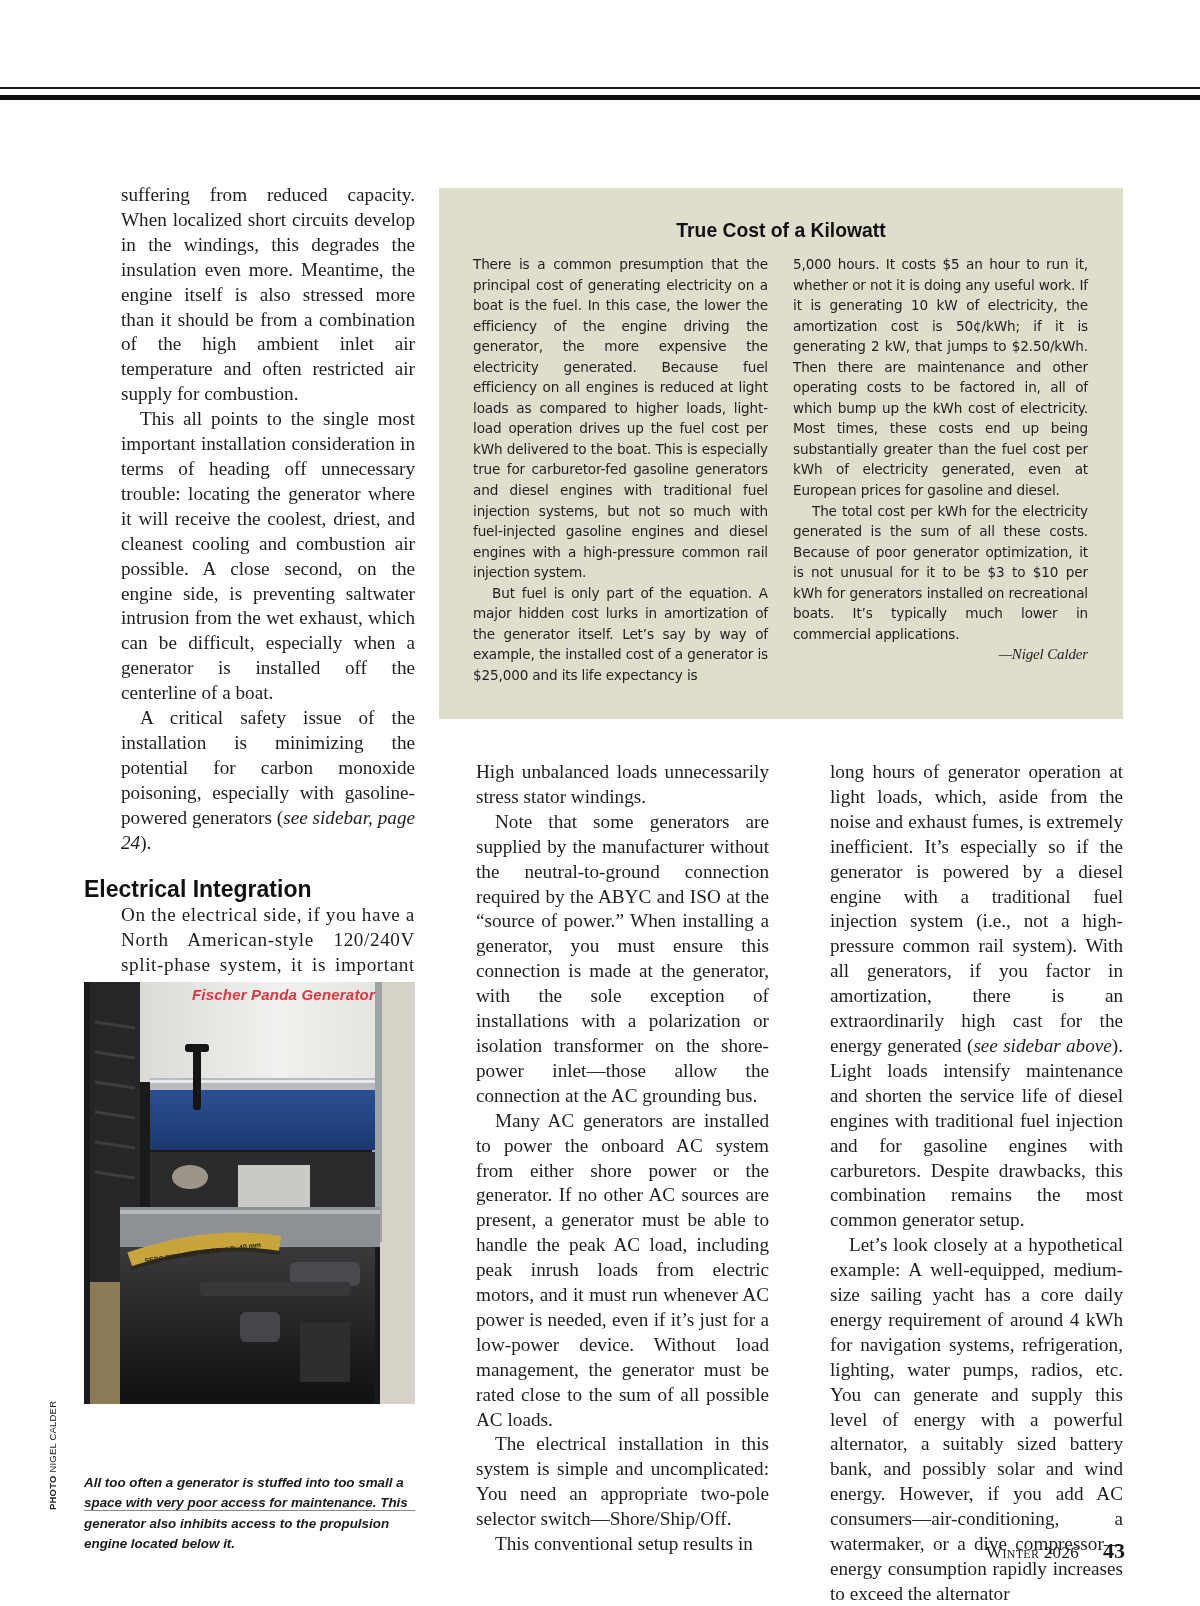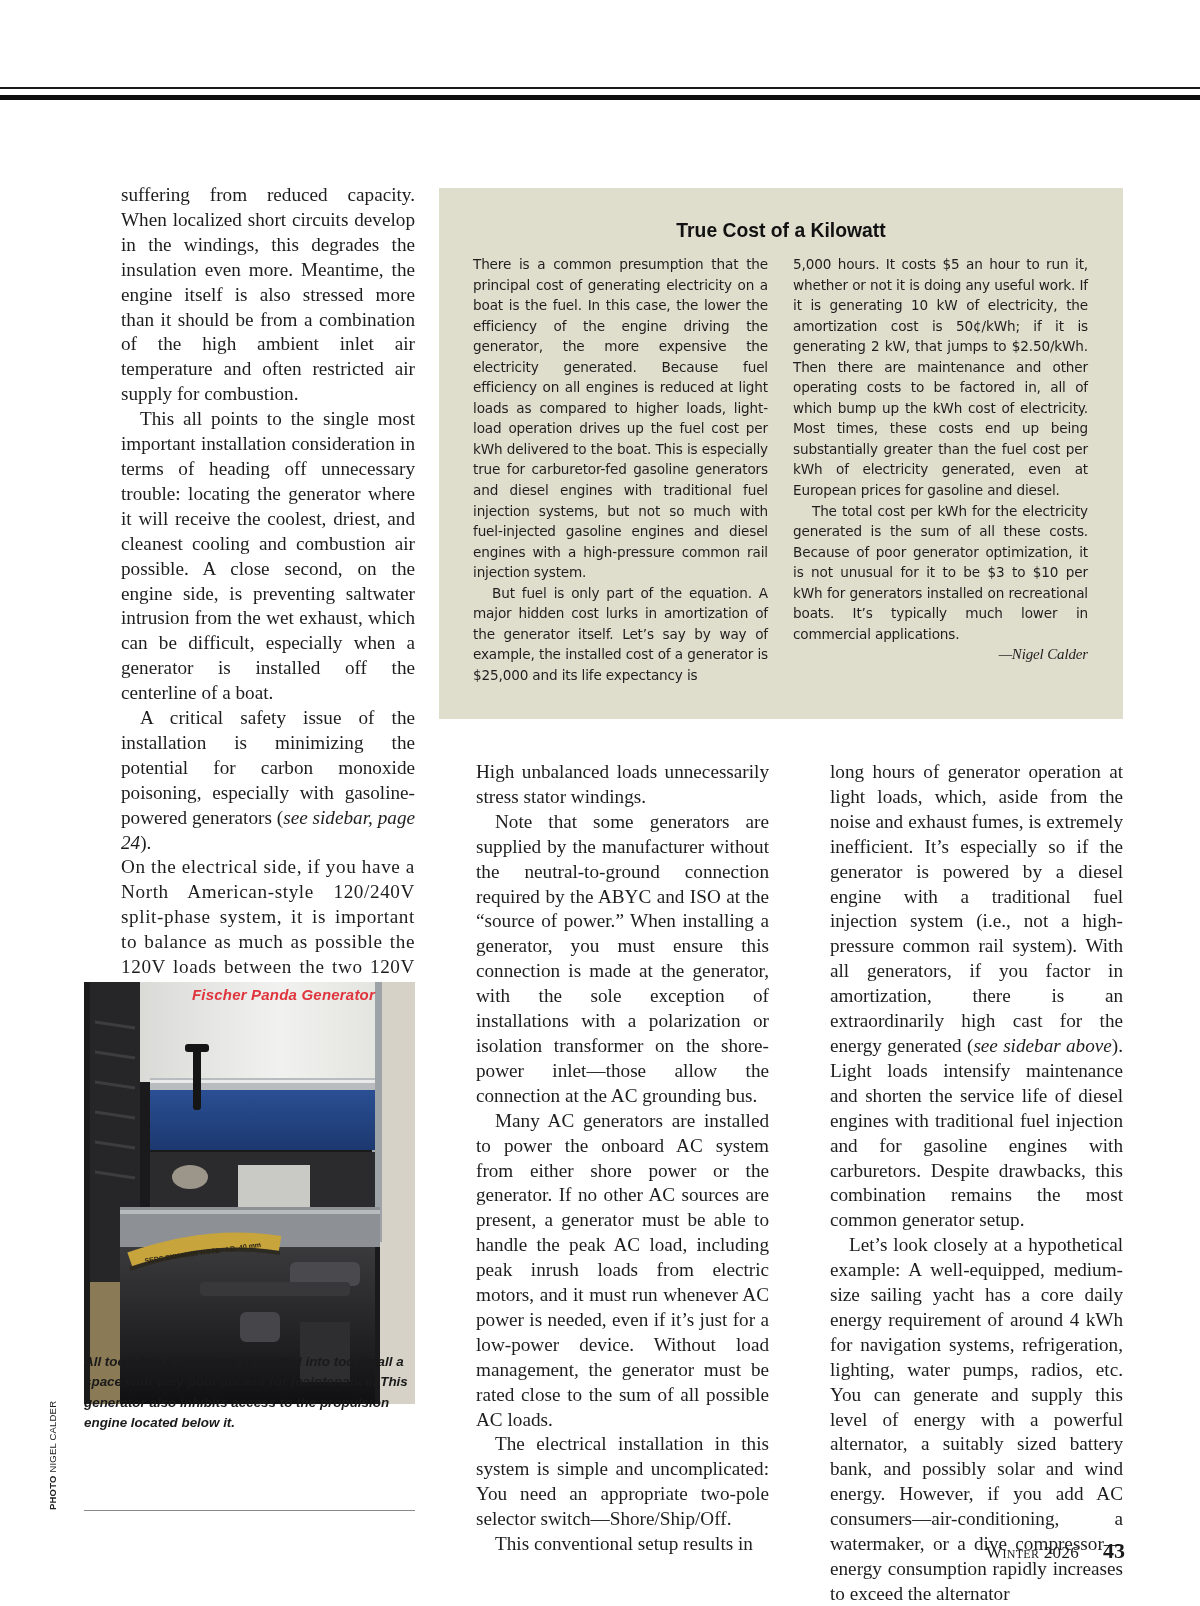--- a/index.html
+++ b/index.html
@@ -22,39 +22,40 @@
 
   .sidebar { position: absolute; left: 439px; top: 188px; width: 684px; height: 531px; background: #dfdecd; padding-left: 24px; }
   .sidebar-title { position: absolute; left: 0; width: 100%; top: 30px; text-align: center; font-family: "Liberation Sans", "DejaVu Sans", sans-serif; font-weight: bold; font-size: 21px; line-height: 24px; color: #111; transform: scaleX(0.92); }
   .sb-col { position: absolute; top: 66px; width: 295px; font-family: "DejaVu Sans", "Liberation Sans", sans-serif; font-size: 13.6px; line-height: 20.55px; color: #1e1e1e; text-align: justify; letter-spacing: -0.15px; }
   .sb-col.left { left: 34px; }
   .sb-col.right { left: 354px; }
   .sb-col p.ind { text-indent: 19px; }
   .sb-sign { text-align: right; font-family: "Liberation Serif", "DejaVu Serif", serif; font-style: italic; font-size: 15px; }
 
   .photo { position: absolute; left: 84px; top: 982px; width: 331px; height: 422px; overflow: hidden; background: #1b1b1b; padding-left: 6px; }
-  .photo-caption { position: absolute; left: 84px; top: 1352px; width: 331px; font-family: "Liberation Sans", "DejaVu Sans", sans-serif; font-style: italic; font-weight: bold; font-size: 13.4px; line-height: 20.4px; color: #1a1a1a; }
+  .photo-caption { position: absolute; left: 84px; top: 1473px; width: 331px; font-family: "Liberation Sans", "DejaVu Sans", sans-serif; font-style: italic; font-weight: bold; font-size: 13.4px; line-height: 20.4px; color: #1a1a1a; }
   .caption-rule { position: absolute; left: 84px; top: 1510px; width: 331px; height: 1px; background: #8a8a8a; }
   .photo-credit { position: absolute; left: 47px; top: 1510px; transform-origin: left top; transform: rotate(-90deg); font-family: "Liberation Sans", "DejaVu Sans", sans-serif; font-size: 9.5px; color: #222; white-space: nowrap; letter-spacing: 0.2px; }
   .photo-credit b { font-weight: bold; }
 
   .folio { position: absolute; right: 75px; top: 1538px; font-family: "Liberation Serif", "DejaVu Serif", serif; color: #1a1a1a; display: flex; align-items: baseline; gap: 24px; }
   .folio-season { font-size: 17px; font-variant: small-caps; letter-spacing: 0.3px; }
   .folio-page { font-size: 22px; font-weight: bold; }
 </style>
 </head>
 <body>
 
 <div class="rule-thin"></div>
 <div class="rule-thick"></div>
 
 <div class="col-left serif">
   <p>suffering from reduced capacity. When localized short circuits develop in the windings, this degrades the insulation even more. Meantime, the engine itself is also stressed more than it should be from a combination of the high ambient inlet air temperature and often restricted air supply for combustion.</p>
   <p class="ind">This all points to the single most important installation consideration in terms of heading off unnecessary trouble: locating the generator where it will receive the coolest, driest, and cleanest cooling and combustion air possible. A close second, on the engine side, is preventing saltwater intrusion from the wet exhaust, which can be difficult, especially when a generator is installed off the centerline of a boat.</p>
   <p class="ind"><span>A critical safety issue of the installation is minimizing the potential for carbon monoxide poisoning, especially with gasoline-powered generators (</span><em>see sidebar, page 24</em><span>).</span></p>
+  <h2 class="section-heading">Electrical Integration</h2>
   <p style="letter-spacing:0.6px;">On the electrical side, if you have a North American-style 120/240V split-phase system, it is important to balance as much as possible the 120V loads between the two 120V buses.</p>
 </div>
 
 <div class="sidebar">
   <div class="sidebar-title">True Cost of a Kilowatt</div>
   <div class="sb-col left">
     <p>There is a common presumption that the principal cost of generating electricity on a boat is the fuel. In this case, the lower the efficiency of the engine driving the generator, the more expensive the electricity generated. Because fuel efficiency on all engines is reduced at light loads as compared to higher loads, light-load operation drives up the fuel cost per kWh delivered to the boat. This is especially true for carburetor-fed gasoline generators and diesel engines with traditional fuel injection systems, but not so much with fuel-injected gasoline engines and diesel engines with a high-pressure common rail injection system.</p>
     <p class="ind">But fuel is only part of the equation. A major hidden cost lurks in amortization of the generator itself. Let’s say by way of example, the installed cost of a generator is $25,000 and its life expectancy is</p>
   </div>
   <div class="sb-col right">

